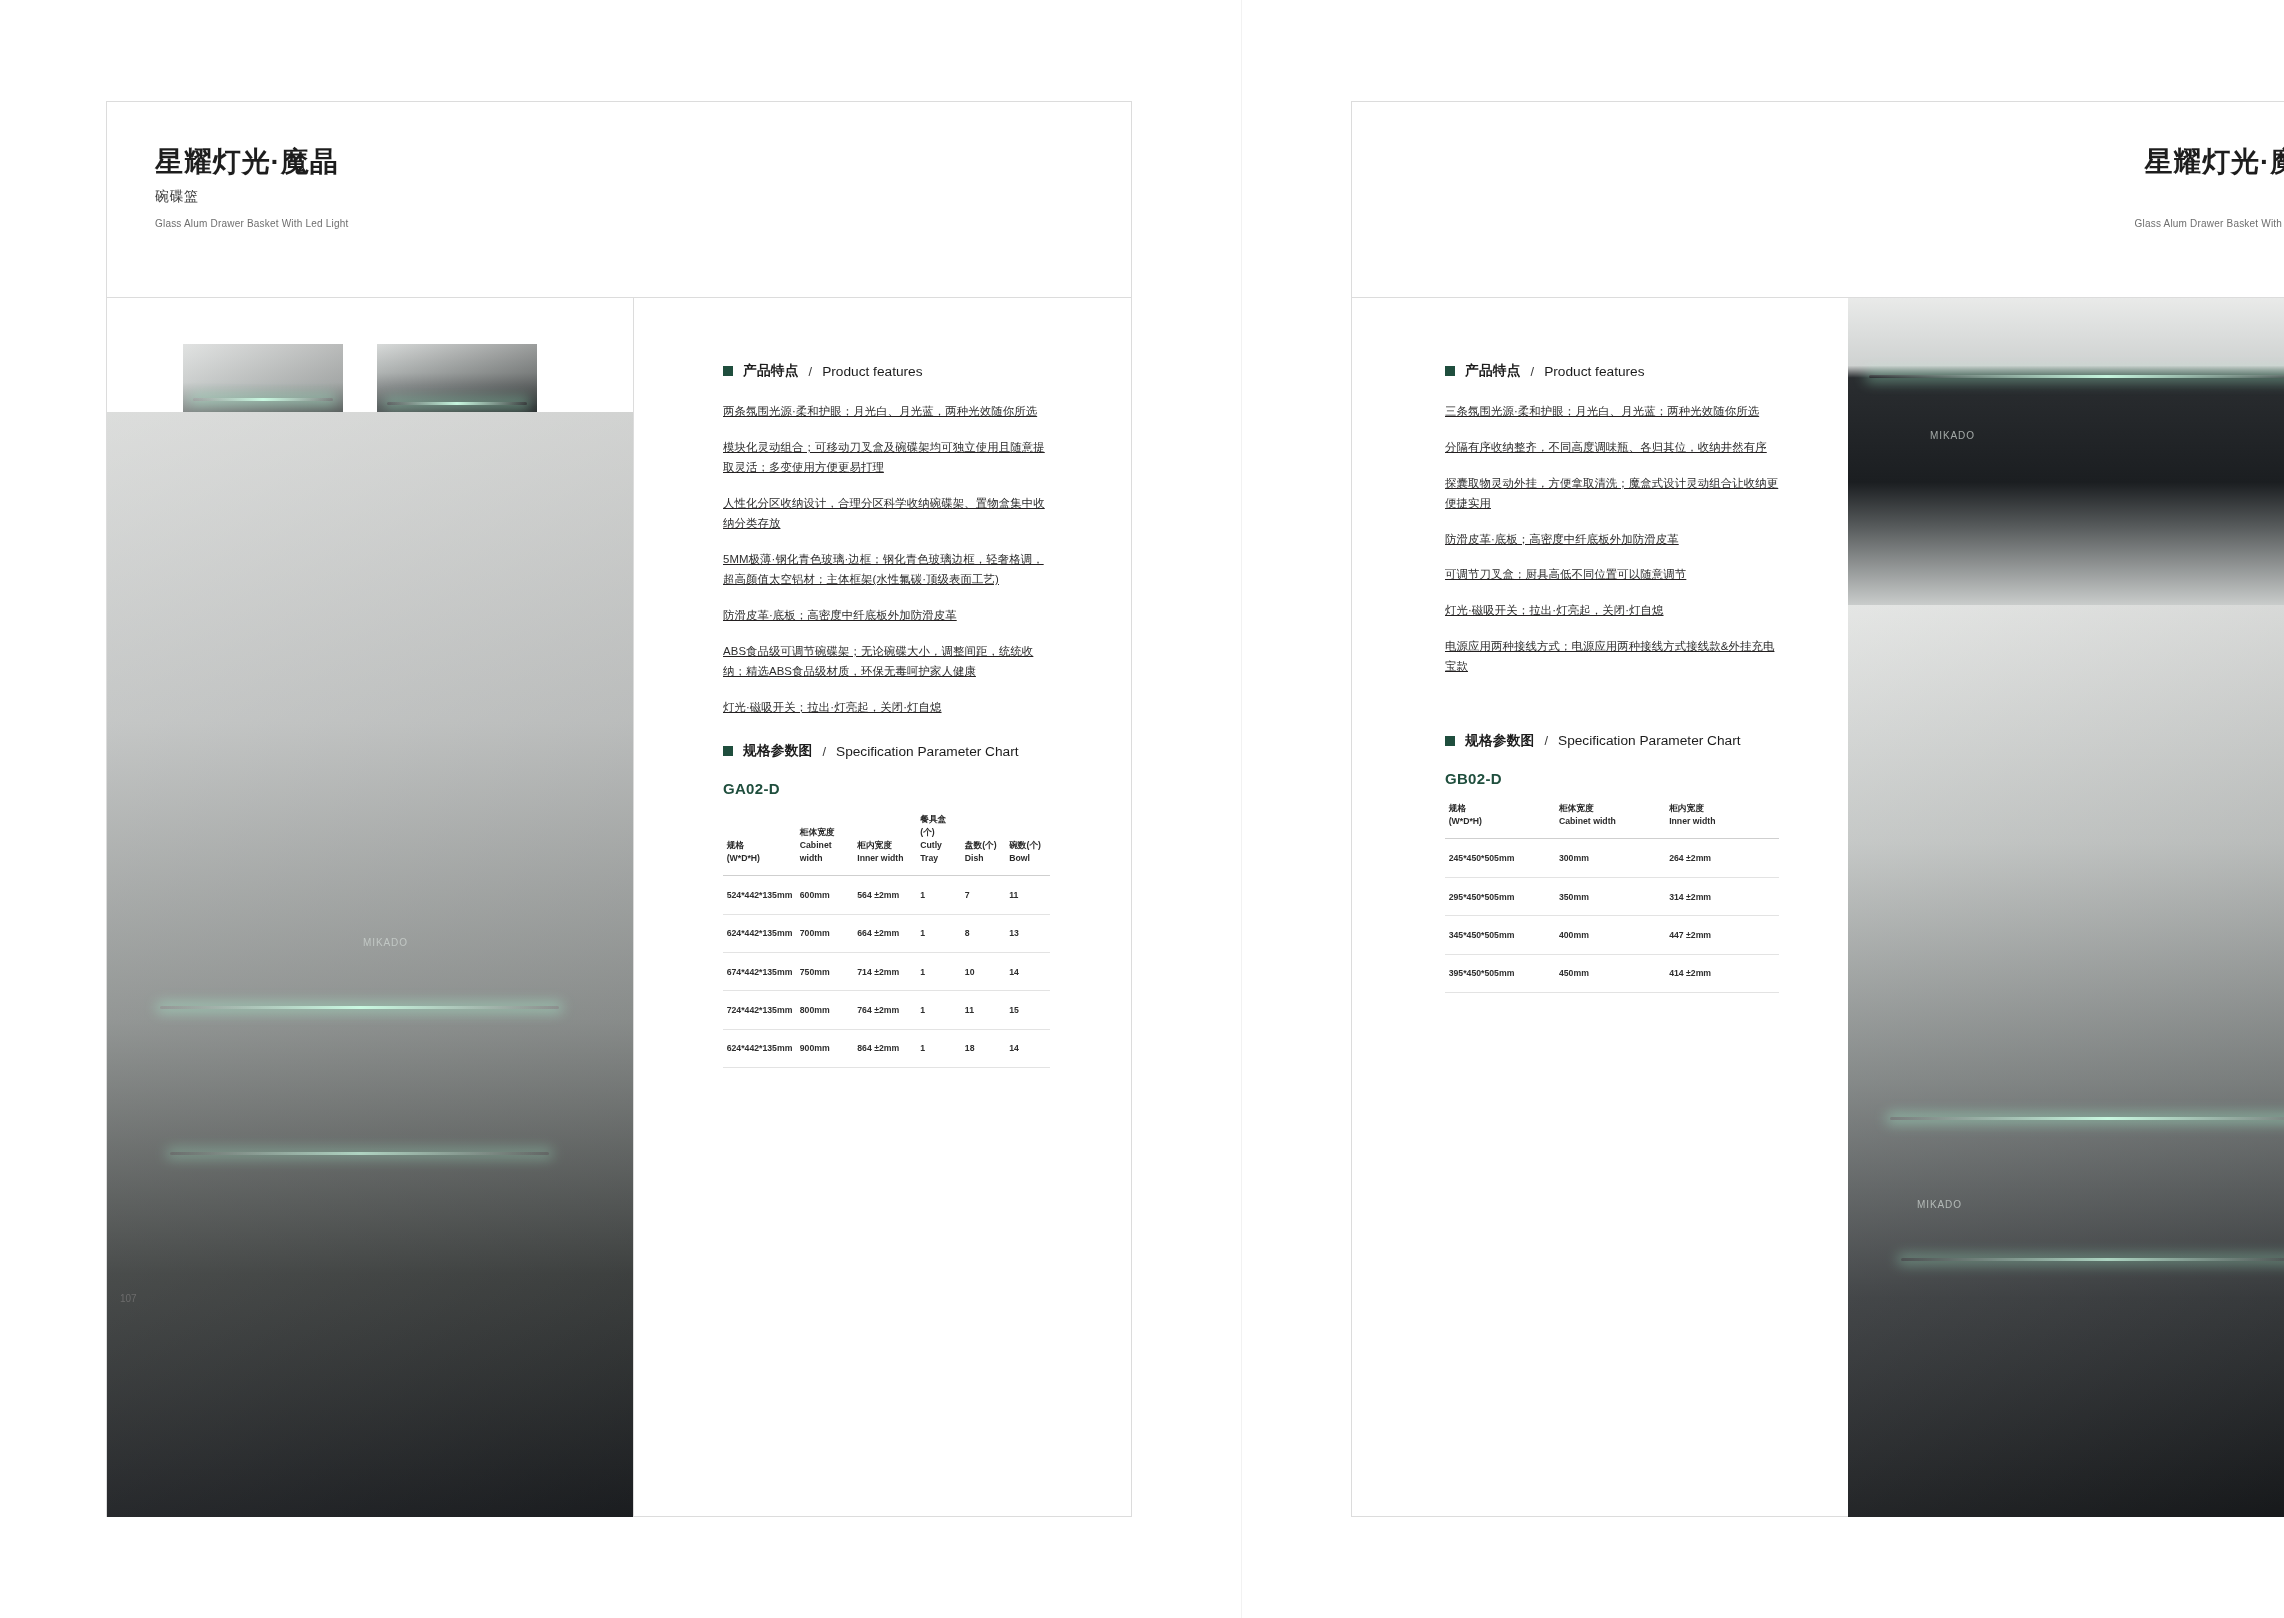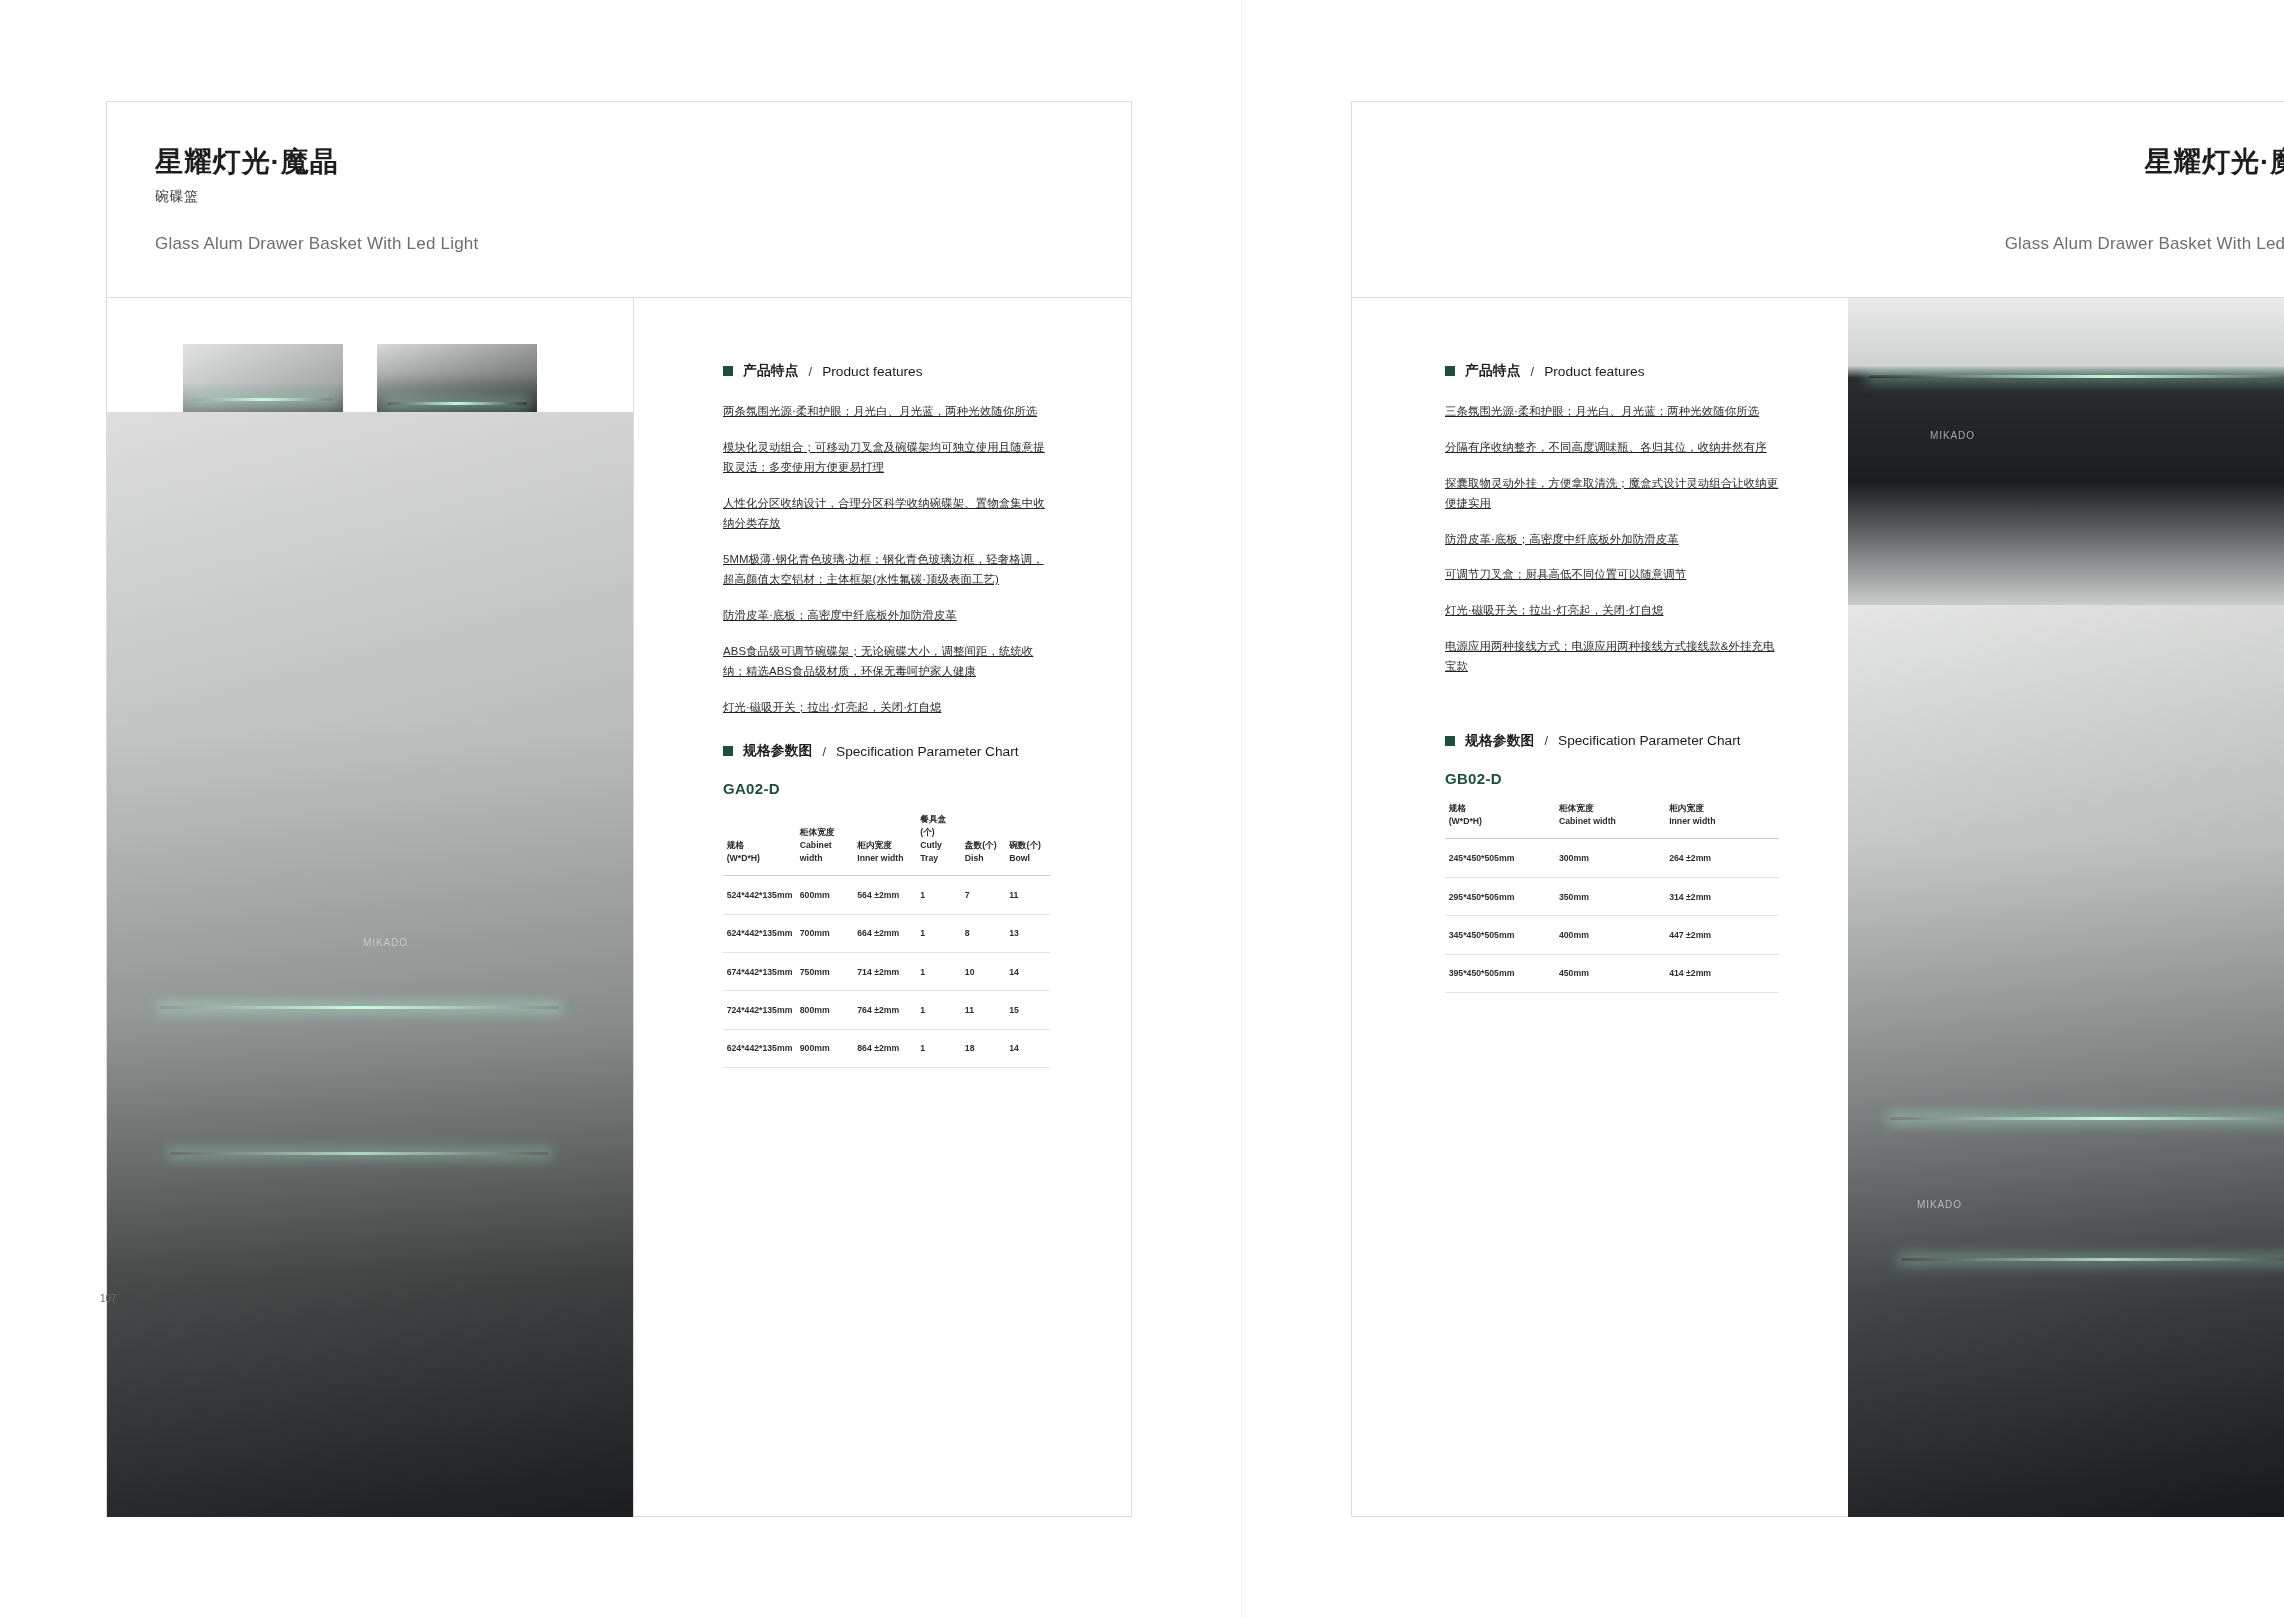--- a/index.html
+++ b/index.html
@@ -23,21 +23,21 @@
   
   .right .page-inner { left: 110px; top: 101px; width: 1026px; height: 1416px; }
 
   
   .hdr { position:absolute; left:0; top:0; width:100%; height:196px; border-bottom:0.9px solid #dcdcdc; }
   .hdr-text { position:absolute; top:45px; }
   .left .hdr-text { left: 48px; text-align:left; }
   .right .hdr-text { right: 48px; text-align:right; }
   .brand-cn { font-size: 28px; font-weight: bold; letter-spacing: 0.9px; color:#1d1d1d; line-height:1.1; }
   .brand-sub { font-size: 14px; color:#3a3a3a; margin-top: 10px; letter-spacing:0.5px; }
-  .brand-en { font-size: 17px; color:#6e6e6e; margin-top: 28px; letter-spacing:0.2px; }
+  .brand-en { font-size: 10px; color:#6e6e6e; margin-top: 12px; letter-spacing:0.2px; }
 
   
   .left .col-divider { position:absolute; left: 526px; top: 196px; width:0.9px; height: 1219px; background:#dcdcdc; }
   .thumb { position:absolute; width: 160px; }
   .thumb .ph { width:160px; height: 96px; background:#cfd2d2; position:relative; overflow:hidden; }
   .thumb .cap { font-size: 9.6px; color:#3d3d3d; margin-top: 7.3px; }
   .left .thumb1 { left: 76px; top: 46px; }
   .left .thumb2 { left: 270px; top: 46px; }
 
   .left .thumbs-band { position:absolute; left:0; top: 196px; width: 526px; height: 113px; }
@@ -116,21 +116,21 @@
   
   .right .img-top { position:absolute; left: 496px; top: 196px; width: 529px; height: 307px; overflow:hidden; }
   .right .img-main { position:absolute; left: 496px; top: 503px; width: 530px; height: 912px; overflow:hidden; }
 
   .logo-mark {
     position:absolute; font-size: 10px; letter-spacing: 0.9px; color:#cfd6d2; opacity:.75;
   }
 
   
   .folio { position:absolute; bottom: 54px; font-size: 10px; color:#6c6c6c; }
-  .left .folio { left: 100px; }
+  .left .folio { left: 120px; }
 
   
   .gutter { position:absolute; left: 1241px; top:0; width: 0.9px; height:1618px; background:#f2f2f2; }
 </style>
 </head>
 <body>
 
 <div class="spread">
 
   <div class="page left">

